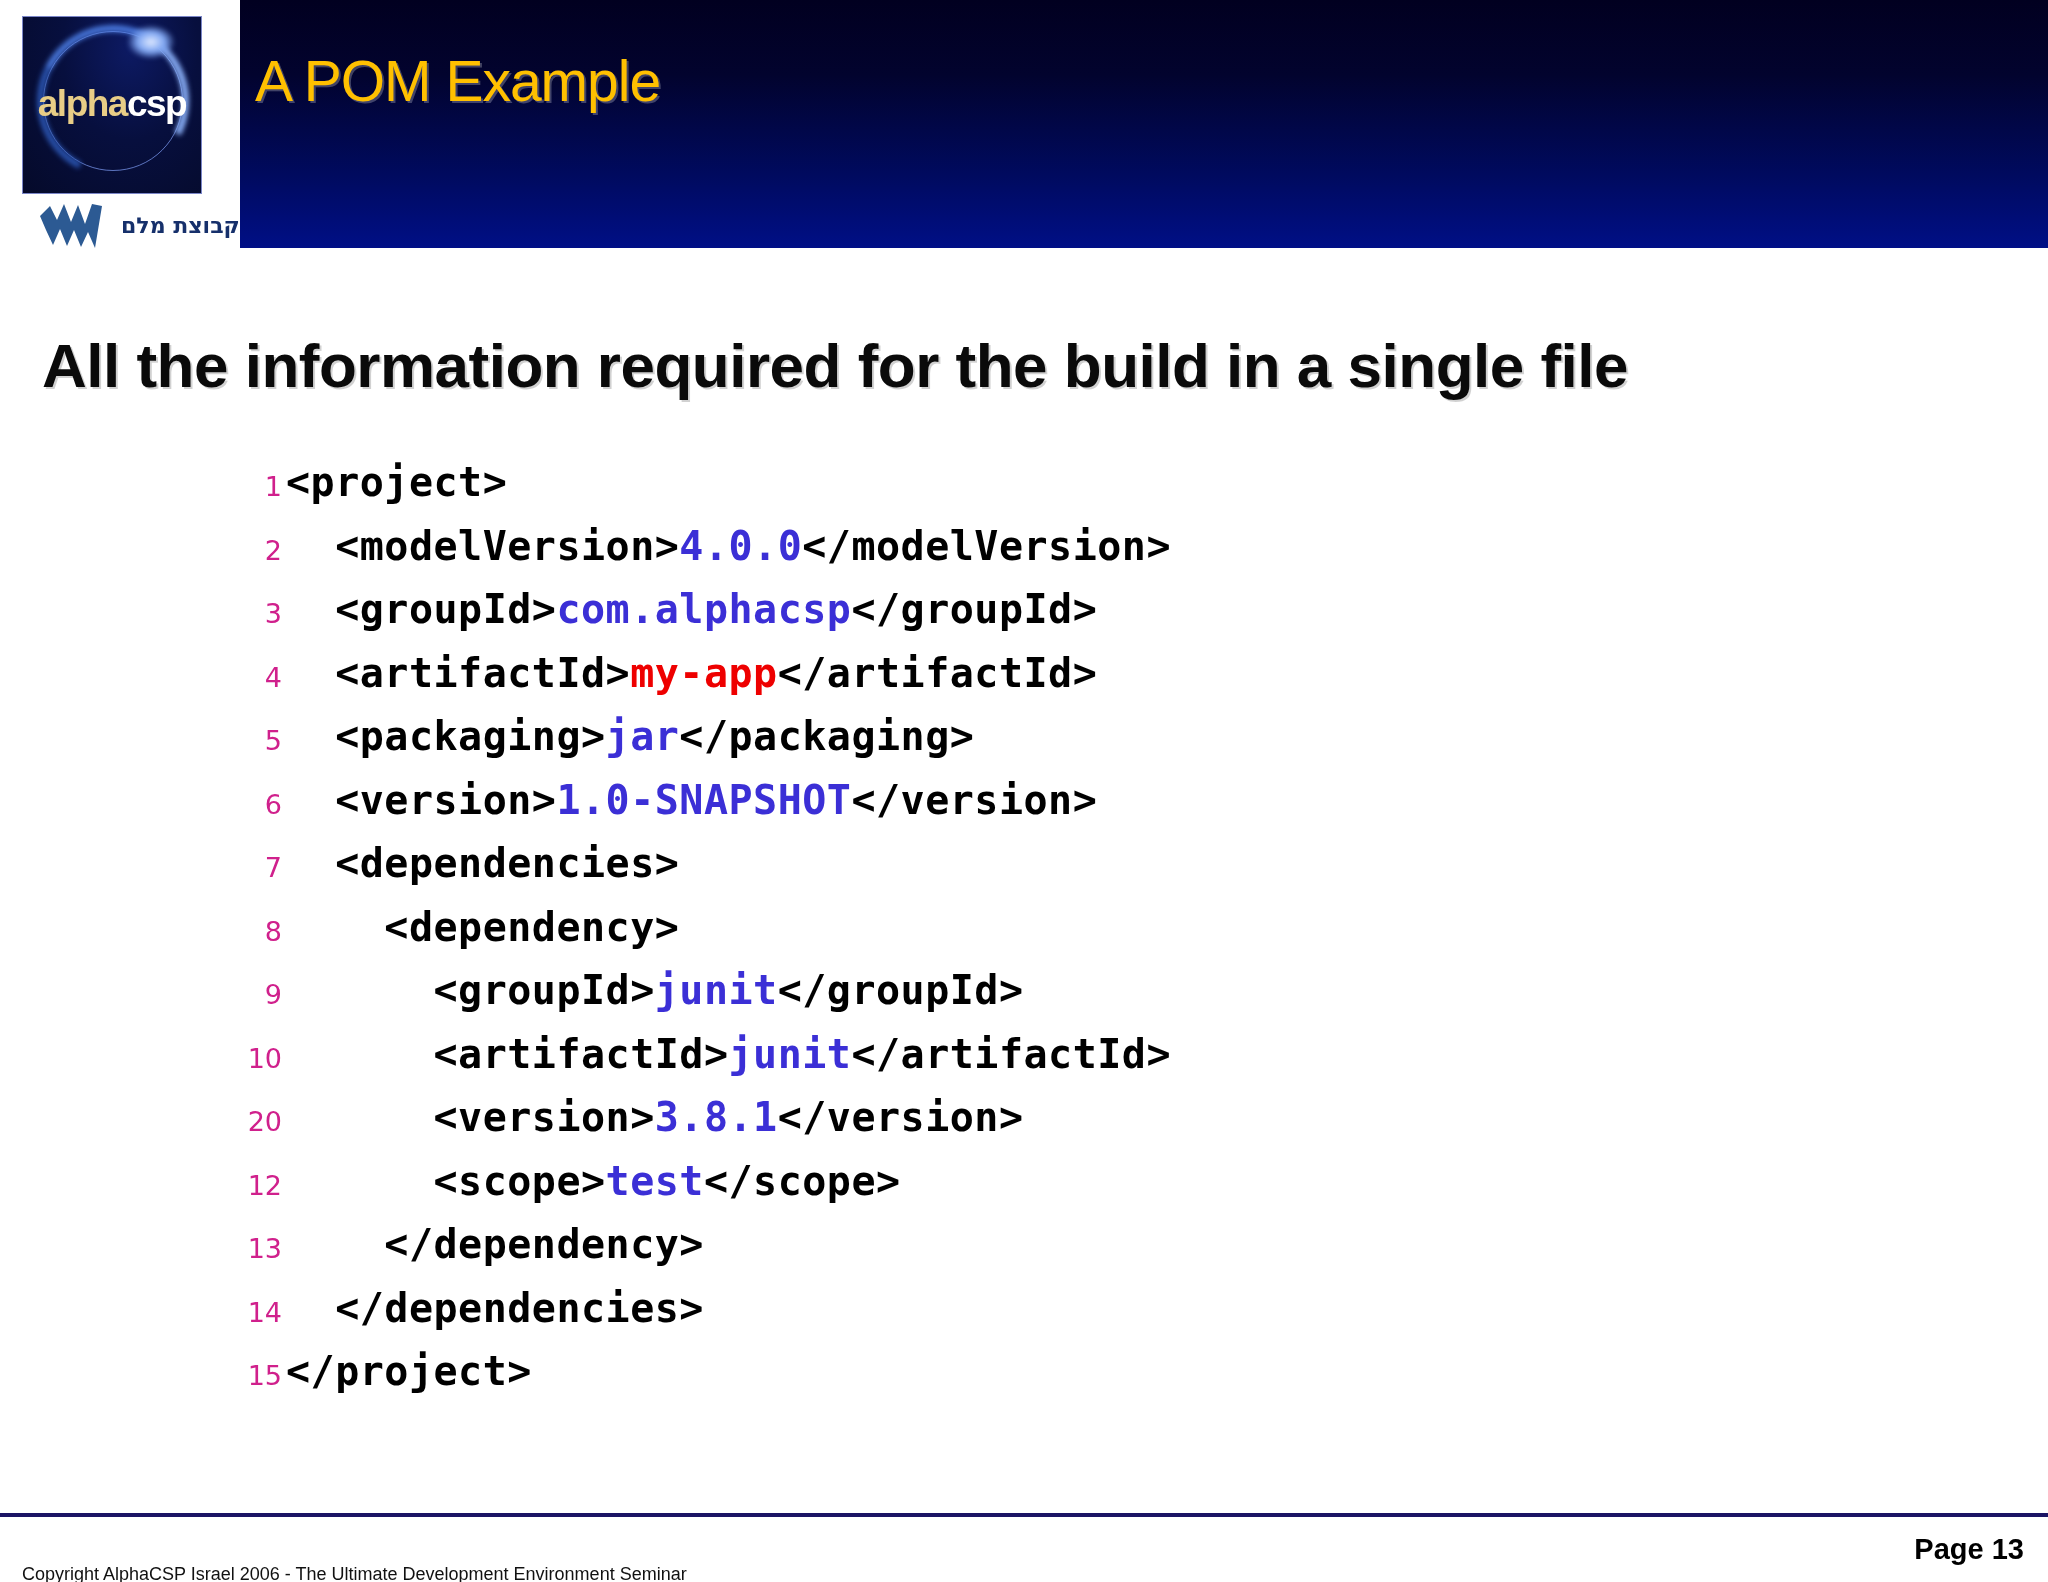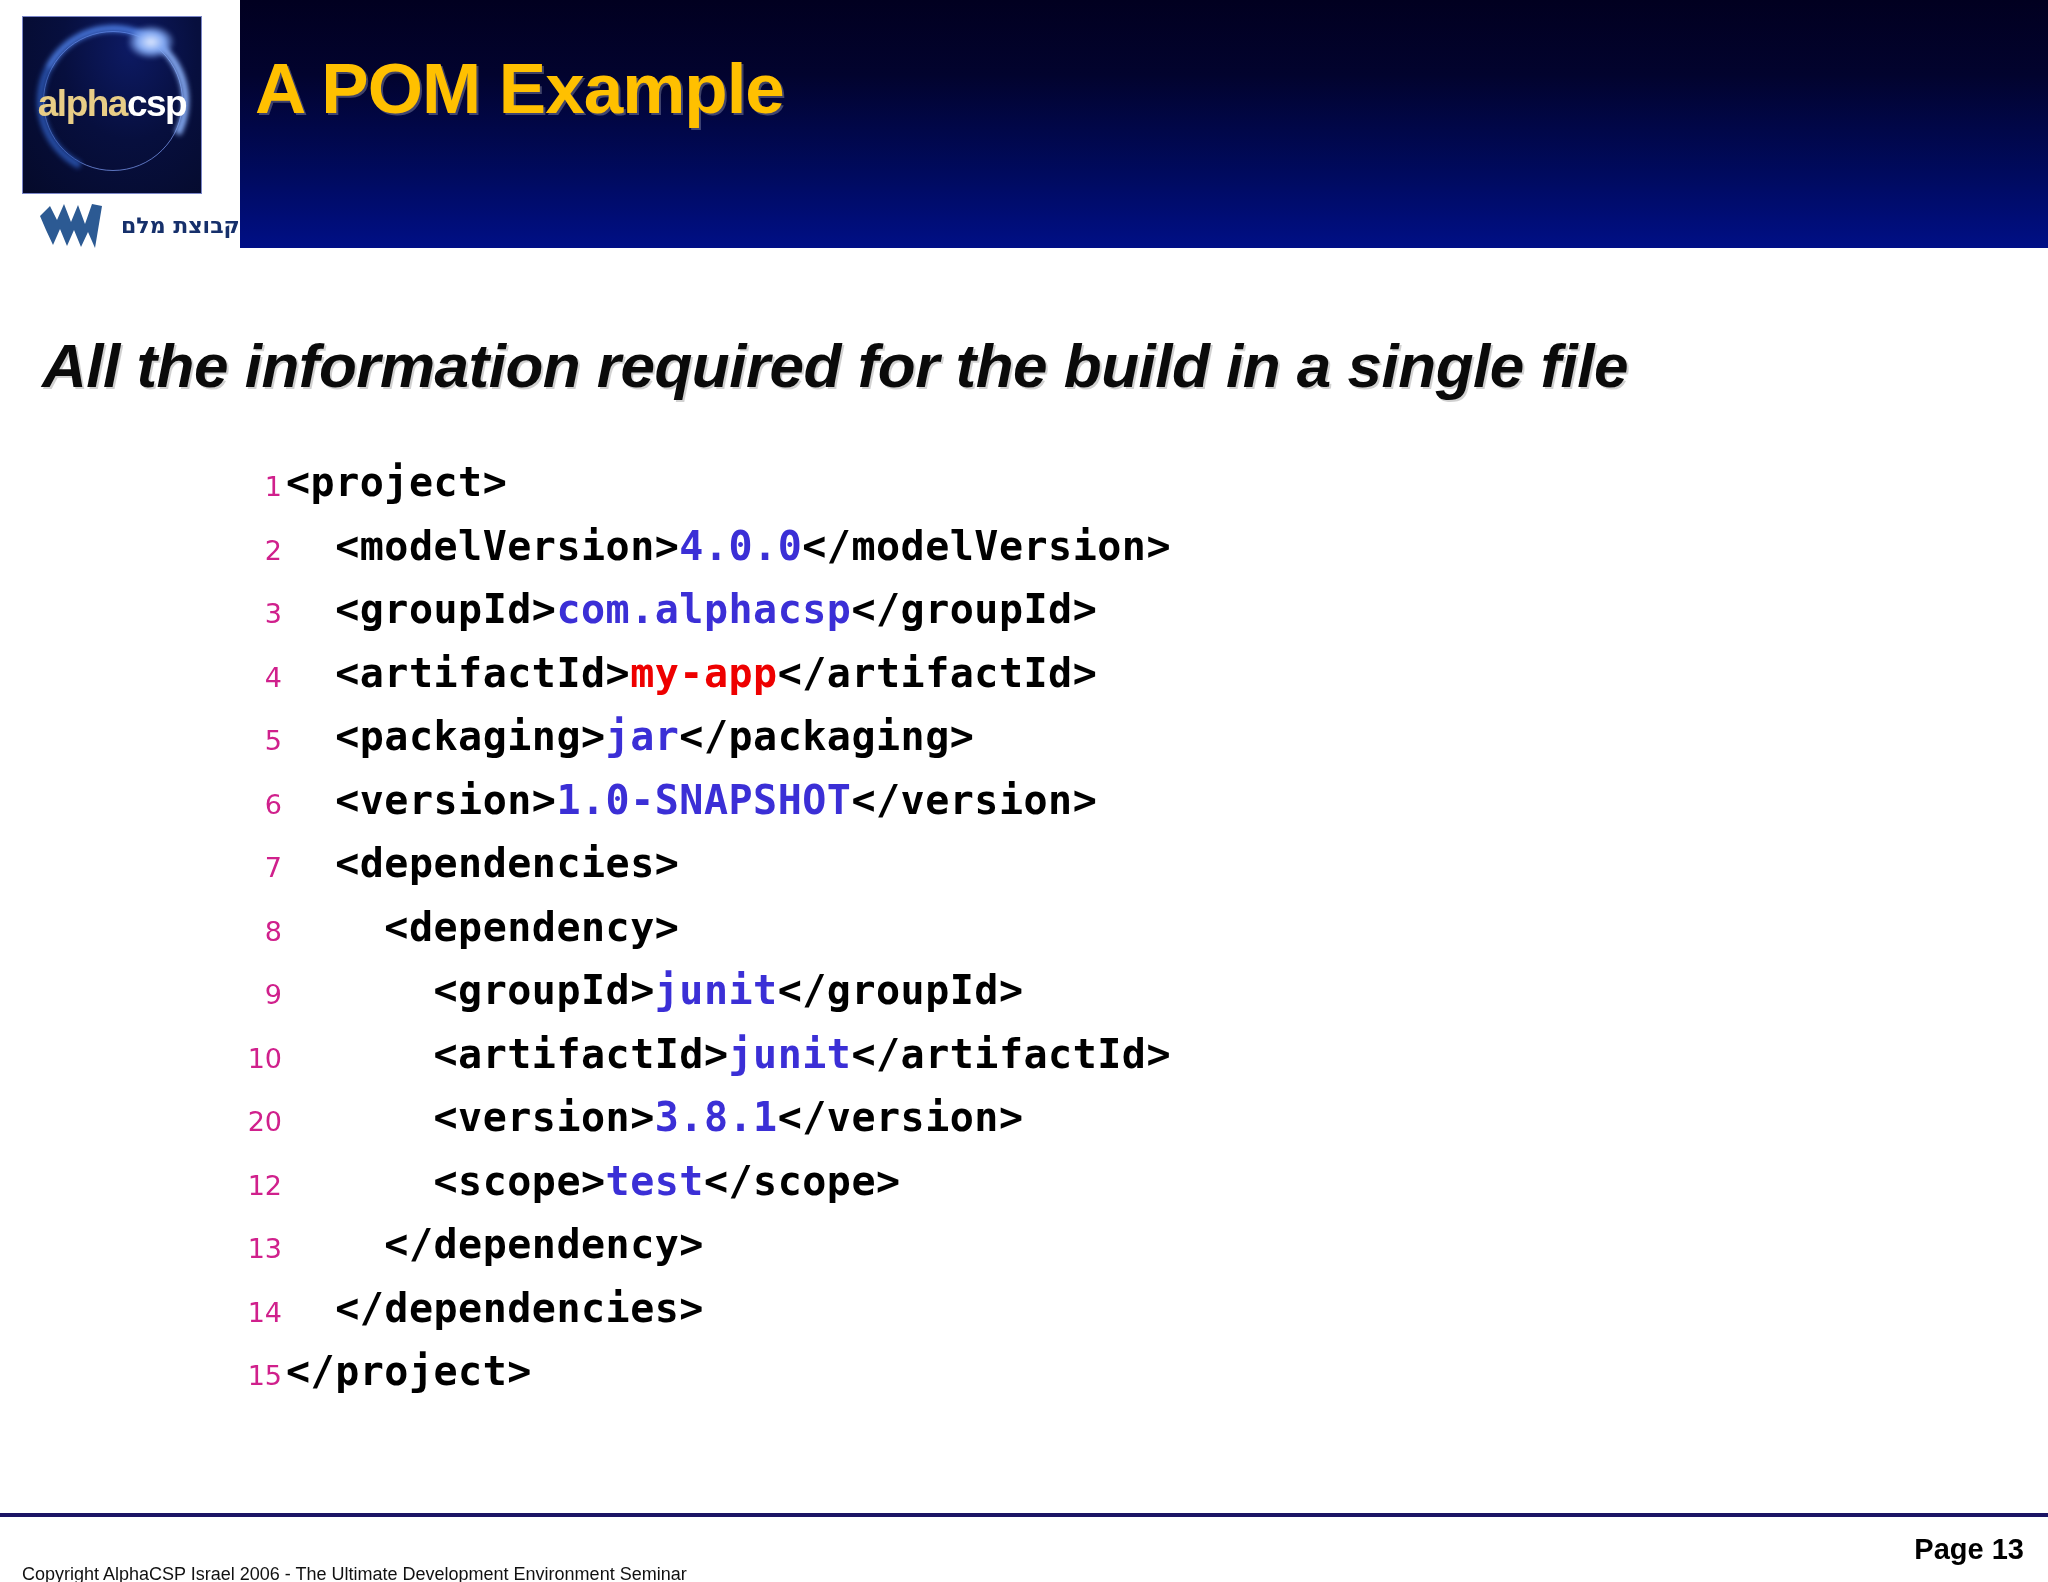--- a/index.html
+++ b/index.html
@@ -22,22 +22,22 @@
     left: 240px;
     top: 0;
     width: 1808px;
     height: 248px;
     background: linear-gradient(to bottom, #010020 0%, #02032e 30%, #000a5e 70%, #000f86 100%);
   }
   #slide-title {
     position: absolute;
     left: 255px;
     top: 48px;
-    font-size: 71px;
-    font-weight: bold;
+    font-size: 57px;
+    font-weight: normal;
     color: #ffc000;
     letter-spacing: -1px;
     font-family: "Liberation Sans", sans-serif;
     text-shadow: 2px 2px 0 rgba(255,255,255,0.25);
     white-space: nowrap;
     text-align: right;
   }
 
   
   #brand-block {
@@ -133,21 +133,20 @@
     position: absolute;
     left: 42px;
     top: 330px;
     font-size: 62px;
     font-weight: bold;
     color: #0a0a0a;
     font-family: "Liberation Sans", sans-serif;
     letter-spacing: -0.5px;
     white-space: nowrap;
     text-shadow: 2px 2px 0 rgba(0,0,0,0.18);
-    font-style: italic;
   }
 
   
   #code-block {
     position: absolute;
     left: 196px;
     top: 462px;
     width: 1750px;
   }
   .code-line {

